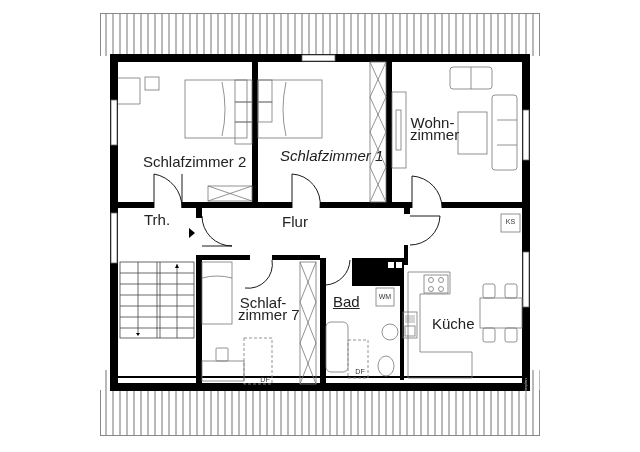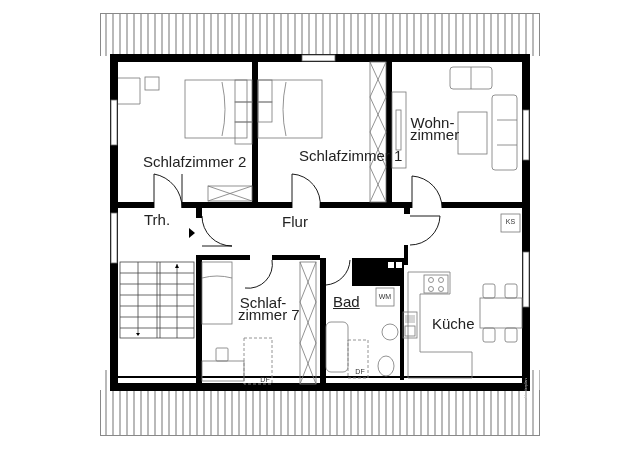--- a/index.html
+++ b/index.html
@@ -195,21 +195,21 @@
     <line x1="414" y1="315" x2="414" y2="323"></line>
   </g>
 
   <g fill="none" stroke="#888" stroke-width="0.9" stroke-dasharray="3,2">
     <rect x="244" y="338" width="28" height="46"></rect>
     <rect x="348" y="340" width="20" height="38"></rect>
   </g>
 </svg>
 
 <div class="label" style="left:143px;top:156px;width:70px;">Schlafzimmer 2</div>
-<div class="label" style="left:299px;top:150px;width:70px;">Schlafzimmer 1</div>
+<div class="label" style="left:280px;top:150px;width:70px;font-style:italic;">Schlafzimmer 1</div>
 <div class="label" style="left:410px;top:117px;width:45px;">Wohn-
 zimmer</div>
 <div class="label" style="left:144px;top:214px;width:24px;">Trh.</div>
 <div class="label" style="left:280px;top:216px;width:30px;">Flur</div>
 <div class="label" style="left:238px;top:297px;width:50px;">Schlaf-
 zimmer 7</div>
 <div class="label" style="left:333px;top:296px;width:26px;text-decoration:underline;">Bad</div>
 <div class="label" style="left:432px;top:318px;width:34px;">Küche</div>
 
 <div class="small" style="left:501px;top:218px;width:19px;">KS</div>

